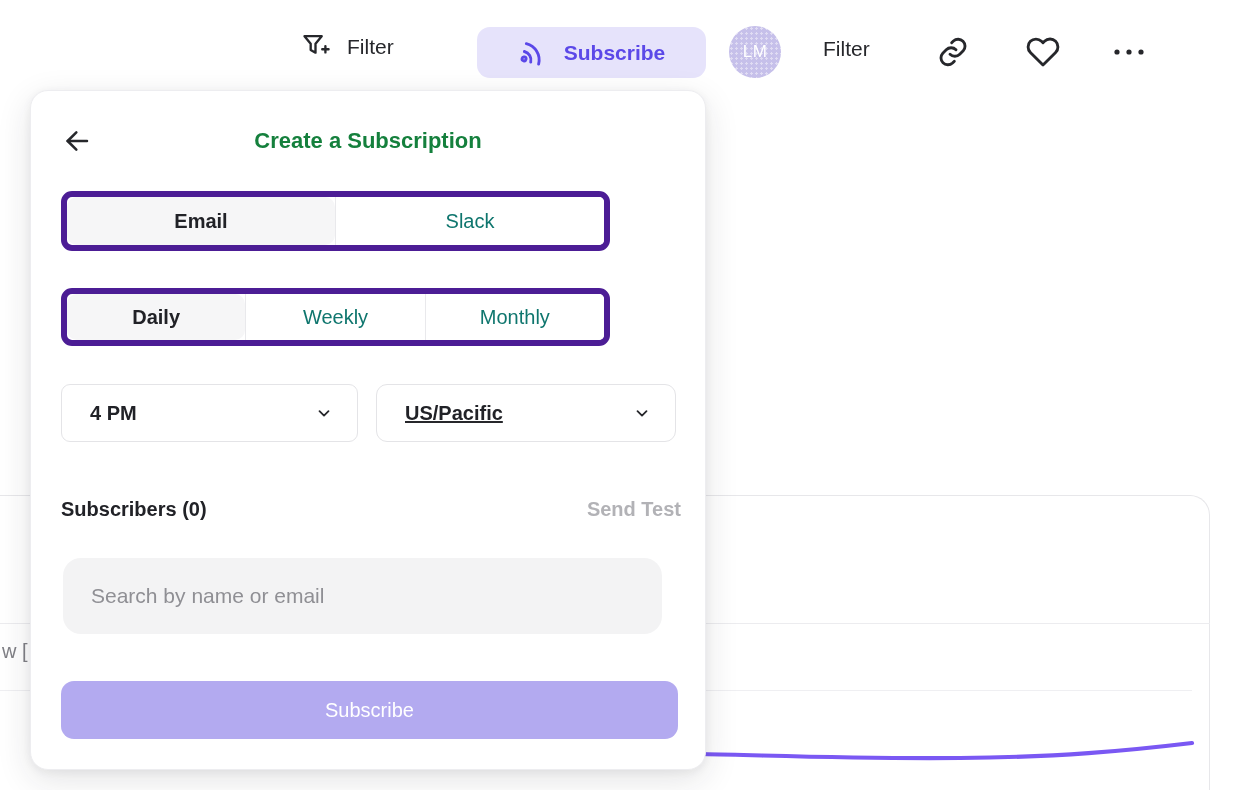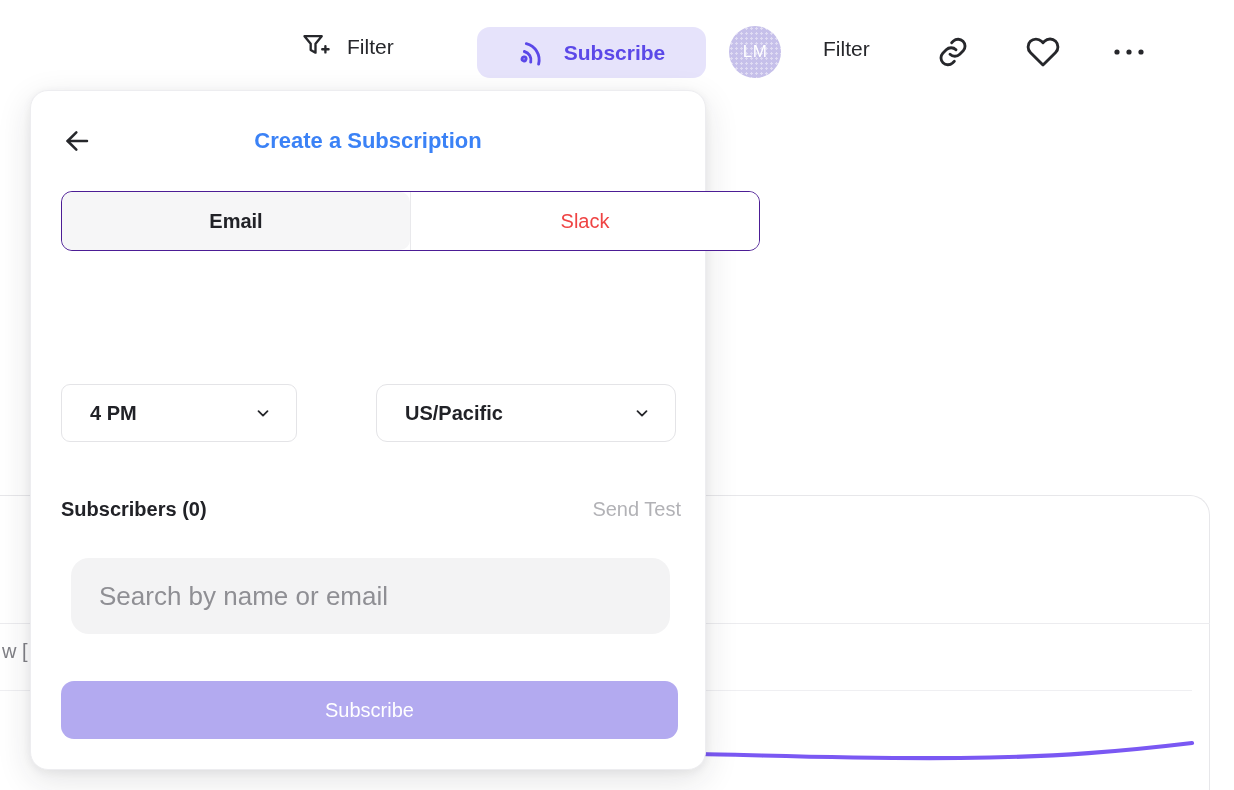--- a/index.html
+++ b/index.html
@@ -50,58 +50,58 @@
   
   .modal {
     position:absolute; left:30px; top:90px; width:676px; height:680px;
     background:#ffffff; border:1px solid #ededf0; border-radius:18px;
     box-shadow:0 10px 34px rgba(30,30,40,.12), 0 2px 8px rgba(30,30,40,.06);
   }
   .modal-header { position:absolute; left:0; top:34px; width:100%; height:34px; }
   .back-btn { position:absolute; left:30px; top:0; width:32px; height:32px; cursor:pointer; }
   .modal-title {
     position:absolute; left:0; width:100%; top:3px; text-align:center;
-    font-size:22px; font-weight:600; color:#3b82f6;
+    font-size:22px; font-weight:600; color:#15803d;
   }
 
   .seg {
-    position:absolute; left:30px; width:699px; display:flex;
-    border:1px solid #4c1d95; border-radius:11px; overflow:hidden; background:#ffffff;
+    position:absolute; left:30px; width:549px; display:flex;
+    border:6px solid #4c1d95; border-radius:11px; overflow:hidden; background:#ffffff;
   }
   .seg.channels  { top:100px; height:60px; }
   .seg.frequency { top:197px; height:58px; }
   .seg .seg-item {
     flex:1; display:flex; align-items:center; justify-content:center;
-    font-size:20px; color:#ef4444; cursor:pointer; background:#ffffff;
+    font-size:20px; color:#0f766e; cursor:pointer; background:#ffffff;
   }
   .seg .seg-item + .seg-item { border-left:1px solid #e9e9ec; }
   .seg .seg-item.selected {
     background:#f6f6f7; color:#212227; font-weight:600; border-radius:10px;
   }
 
   .select {
     position:absolute; top:293px; height:58px; border:1px solid #e4e4e7;
     border-radius:11px; display:flex; align-items:center; cursor:pointer;
     padding:0 24px 0 28px; background:#ffffff;
   }
   .select .value { font-size:20px; font-weight:600; color:#212227; flex:1; }
-  .select.time { left:30px; width:236px;border-radius:9px; }
-  .select.tz   { left:345px; width:300px; }
+  .select.time { left:30px; width:297px;border-radius:9px; }
+  .select.tz   { left:345px; width:300px;text-decoration:underline; }
 
   .subscribers-row {
     position:absolute; left:30px; top:403px; width:620px; height:30px;
     display:flex; align-items:center;gap:8px;
   }
   .subscribers-label { font-size:20px; font-weight:700; color:#212227; flex:1; }
-  .send-test { font-size:20px; font-weight:400; color:#b2b2b6; cursor:pointer; }
+  .send-test { font-size:20px; font-weight:700; color:#b2b2b6; cursor:pointer; }
 
   .search-input {
-    position:absolute; left:40px; top:467px; width:599px; height:76px;
+    position:absolute; left:32px; top:467px; width:599px; height:76px;
     background:#f3f3f4; border:none; outline:none; border-radius:18px;
-    padding:0 28px; font-size:26px; color:#737373;
+    padding:0 28px; font-size:21px; color:#737373;
     font-family:"Liberation Sans", sans-serif;
   }
   .search-input::placeholder { color:#8f8f94; opacity:1; }
 
   .subscribe-submit {
     position:absolute; left:30px; top:590px; width:617px; height:58px;
     background:#b3aaf0; border:none; border-radius:13px; color:#ffffff;
     font-size:20px; font-weight:500; font-family:"Liberation Sans", sans-serif;
     cursor:default;
   }
@@ -185,20 +185,25 @@
       </span>
     </div>
     <div class="modal-title">Create a Subscription</div>
   </div>
 
   <div class="seg channels">
     <div class="seg-item selected">Email</div>
     <div class="seg-item">Slack</div>
   </div>
 
+  <div class="seg frequency">
+    <div class="seg-item selected">Daily</div>
+    <div class="seg-item">Weekly</div>
+    <div class="seg-item">Monthly</div>
+  </div>
 
   <div class="select time">
     <span class="value">4 PM</span>
     <span>
       <svg width="18" height="18" viewBox="0 0 24 24" fill="none" stroke="#26272b" stroke-width="2.4" stroke-linecap="round" stroke-linejoin="round">
         <path d="M6 9.5 12 15.5 18 9.5"></path>
       </svg>
     </span>
   </div>
 

